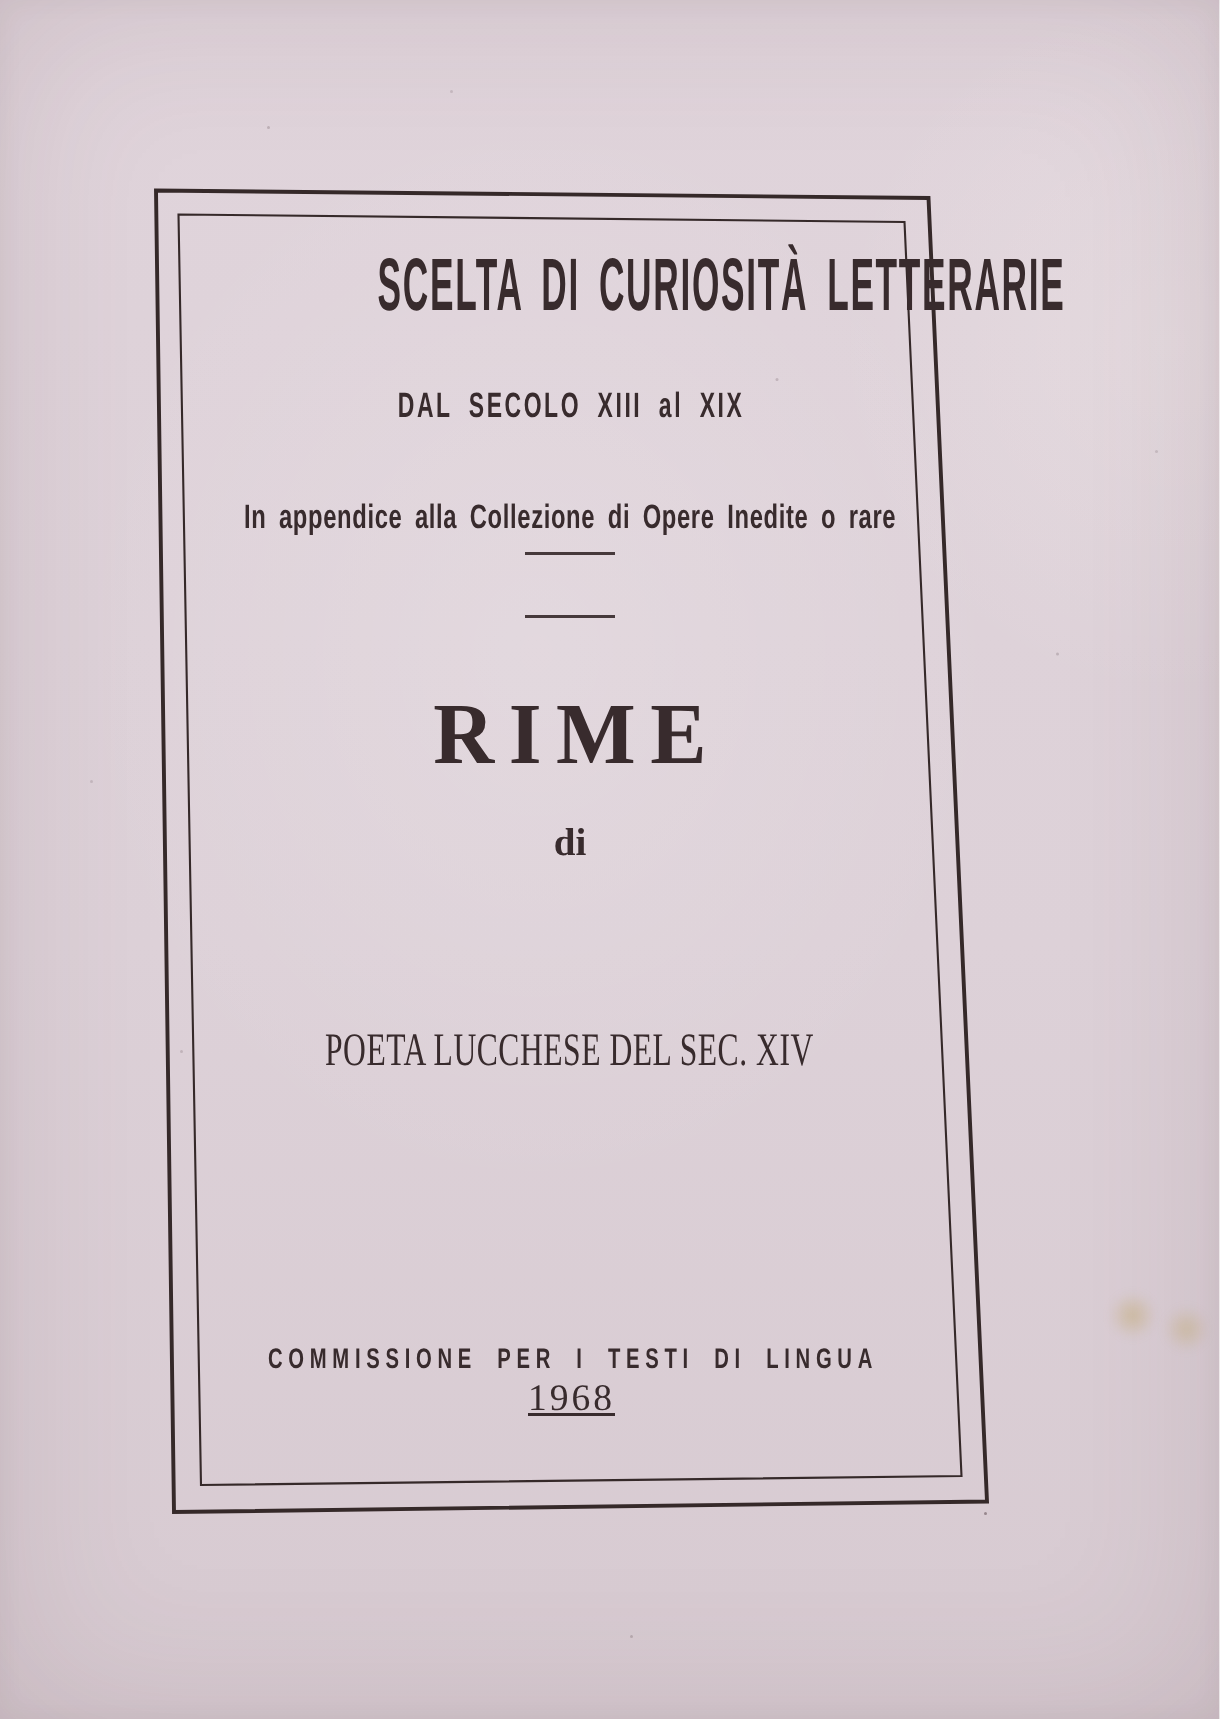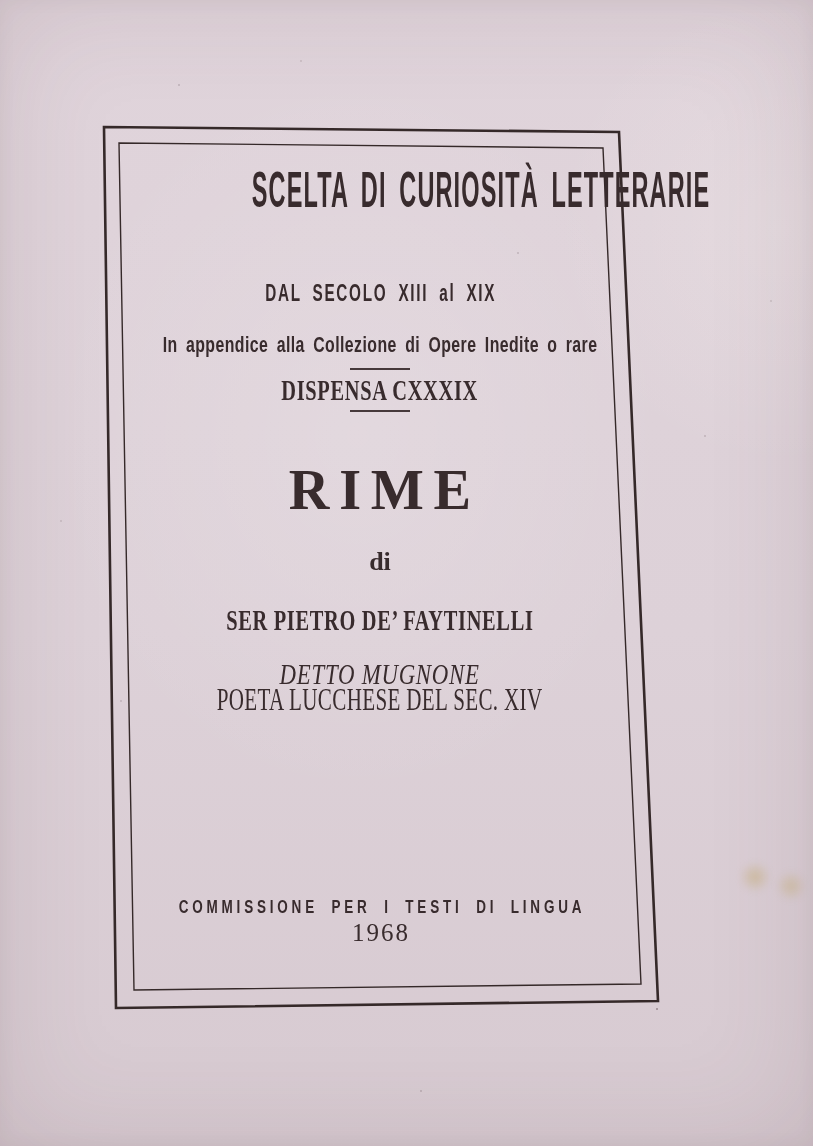--- a/index.html
+++ b/index.html
@@ -83,21 +83,21 @@
   .t-bologna .tx{
     font:700 17px "Liberation Sans",sans-serif;letter-spacing:6px;
     padding-left:6px;transform:translateY(-50%) scale(0.93,1.45);
   }
   .t-comm .tx{
     font:700 13.5px "Liberation Sans",sans-serif;letter-spacing:3.8px;word-spacing:6px;
     padding-left:4px;transform:translateY(-50%) scale(1,1.4);
   }
   .t-year .tx{
     font:400 25px "Liberation Serif",serif;letter-spacing:2px;
-    padding-left:2px;transform:translateY(-50%);
+    padding-left:2px;transform:translateY(-50%);text-decoration:underline;
   }
   
   .stain{position:absolute;border-radius:50%;filter:blur(3px);pointer-events:none;}
   .stain.s1{left:738px;top:862px;width:34px;height:30px;
     background:radial-gradient(circle, rgba(187,158,82,0.40), rgba(187,158,82,0) 70%);}
   .stain.s2{left:776px;top:870px;width:30px;height:32px;
     background:radial-gradient(circle, rgba(187,158,82,0.34), rgba(187,158,82,0) 70%);}
   .specks{position:absolute;left:0;top:0;width:2px;height:2px;border-radius:50%;
     background:rgba(70,50,55,0.0);
     box-shadow:
@@ -122,49 +122,40 @@
     <polygon points="119,143 603,148 641,984 134,990" fill="none" stroke="currentColor" stroke-width="1.4"></polygon>
   </svg>
 
   <div class="content">
 
     <div class="line t-series" style="top:190px">
       <span class="tx">SCELTA DI CURIOSITÀ LETTERARIE</span>
     </div>
 
 
-    <div class="line t-dal" style="top:294px">
+    <div class="line t-dal" style="top:271px">
       <span class="tx">DAL SECOLO XIII al XIX</span>
     </div>
 
     <div class="line t-append" style="top:345px">
       <span class="tx">In appendice alla Collezione di Opere Inedite o rare</span>
     </div>
 
     <div class="rule" style="top:368px"></div>
-    <div class="line t-dispensa" style="top:390px">
-      <span class="tx">DISPENSA CXXXIX</span>
-    </div>
     <div class="rule" style="top:410px"></div>
 
     <div class="line t-di" style="top:562px">
       <span class="tx">di</span>
     </div>
 
     <div class="line t-rime" style="top:489px">
       <span class="tx">RIME</span>
     </div>
 
-    <div class="line t-author" style="top:620px">
-      <span class="tx">SER PIETRO DE’ FAYTINELLI</span>
-    </div>
 
-    <div class="line t-alias" style="top:674px">
-      <span class="tx">DETTO MUGNONE</span>
-    </div>
 
     <div class="line t-poeta" style="top:700px">
       <span class="tx">POETA LUCCHESE DEL SEC. XIV</span>
     </div>
 
 
     <div class="line t-comm" style="top:905px">
       <span class="tx">COMMISSIONE PER I TESTI DI LINGUA</span>
     </div>
 

